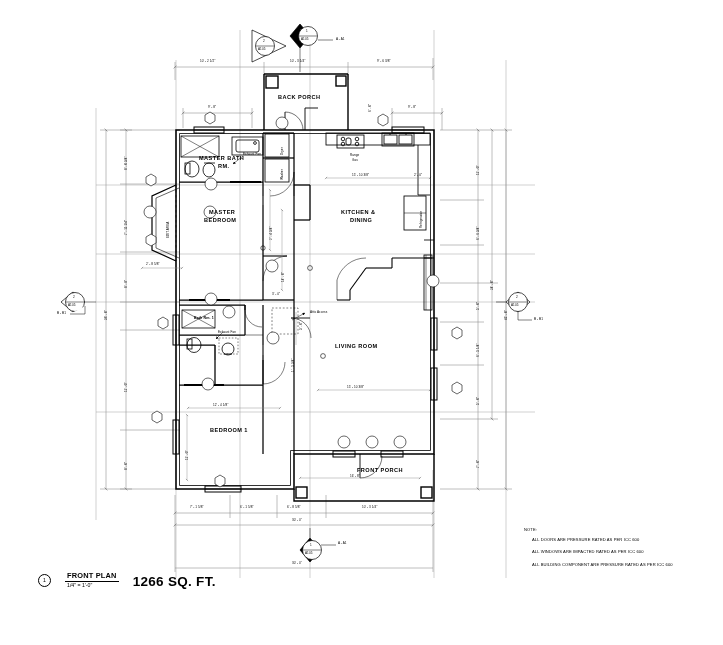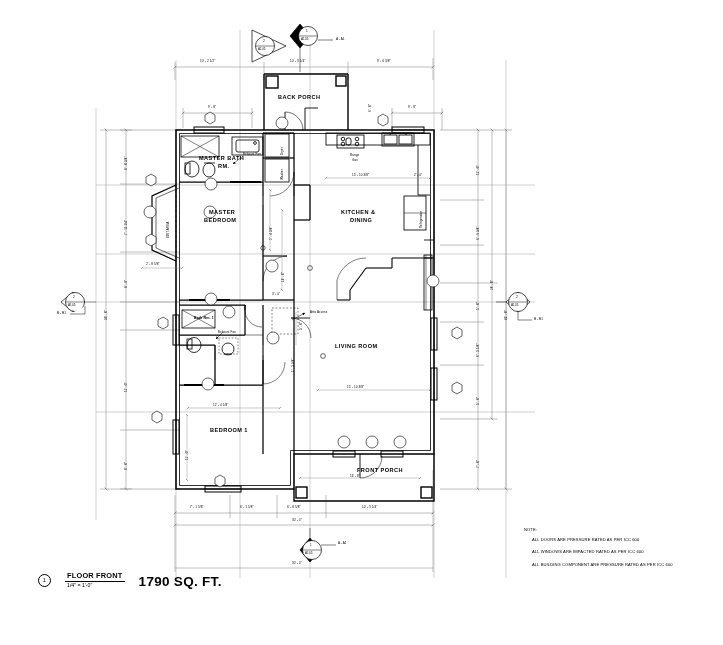--- a/index.html
+++ b/index.html
@@ -510,24 +510,24 @@
   <div class="ov-tiny" style="left:73px; top:295px;">2</div>
   <div class="ov-tiny" style="left:68px; top:303px;">A105</div>
   <div class="ov-tiny" style="left:516px; top:295px;">2</div>
   <div class="ov-tiny" style="left:511px; top:303px;">A105</div>
   <div class="ov-tiny" style="left:310px; top:543px;">1</div>
   <div class="ov-tiny" style="left:305px; top:551px;">A105</div>
 
   <div class="ttl-area">
     <div class="ttl-bubble">1</div>
     <div class="ttl-block">
-      <div class="ttl-name">FLOOR FRONT</div>
+      <div class="ttl-name">FRONT PLAN</div>
       <div class="ttl-scale">1/4" = 1'-0"</div>
     </div>
-    <div class="sqft">1790 SQ. FT.</div>
+    <div class="sqft">1266 SQ. FT.</div>
   </div>
 
   <div class="notes">
     <div class="nhdr">NOTE:</div>
     <div class="nline">ALL DOORS ARE PRESSURE RATED AS PER ICC 600</div>
     <div class="nline">ALL WINDOWS ARE IMPACTED RATED AS PER ICC 600</div>
     <div class="nline">ALL BUILDING COMPONENT ARE PRESSURE RATED AS PER ICC 600</div>
   </div>
 
 </div>

